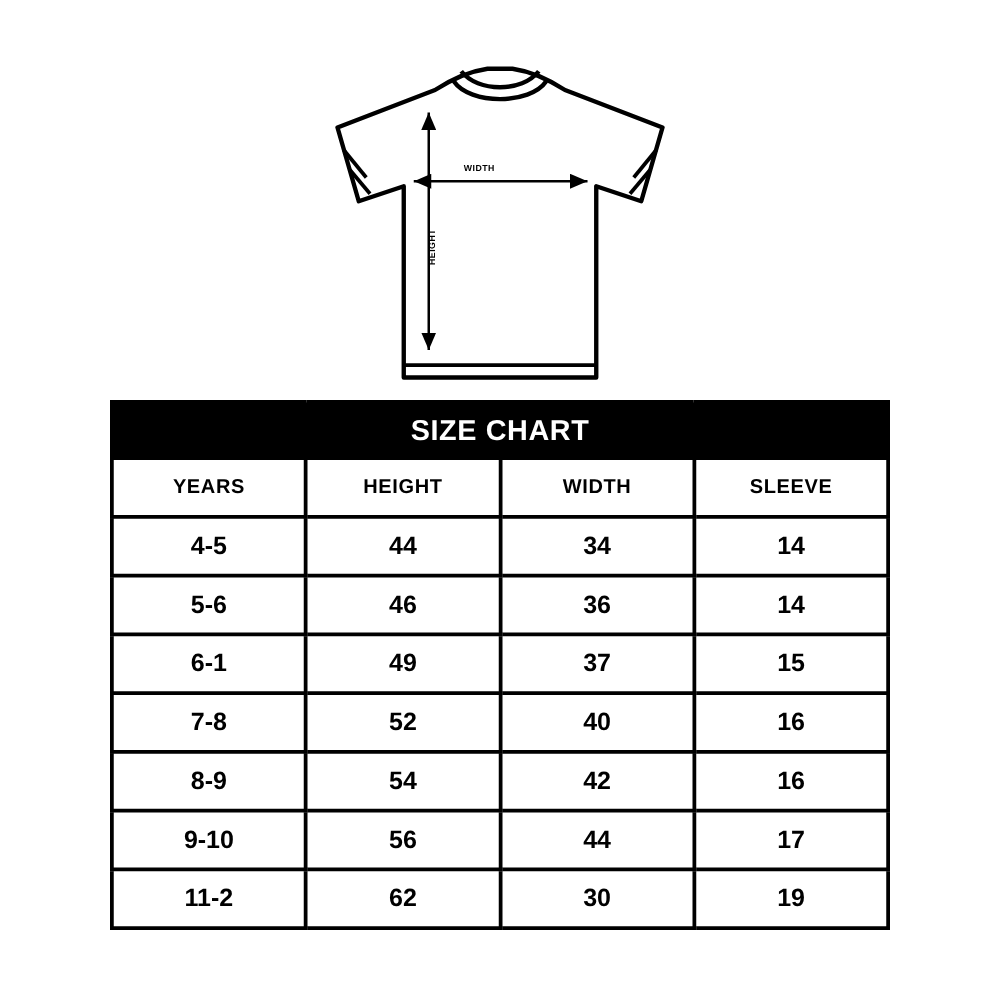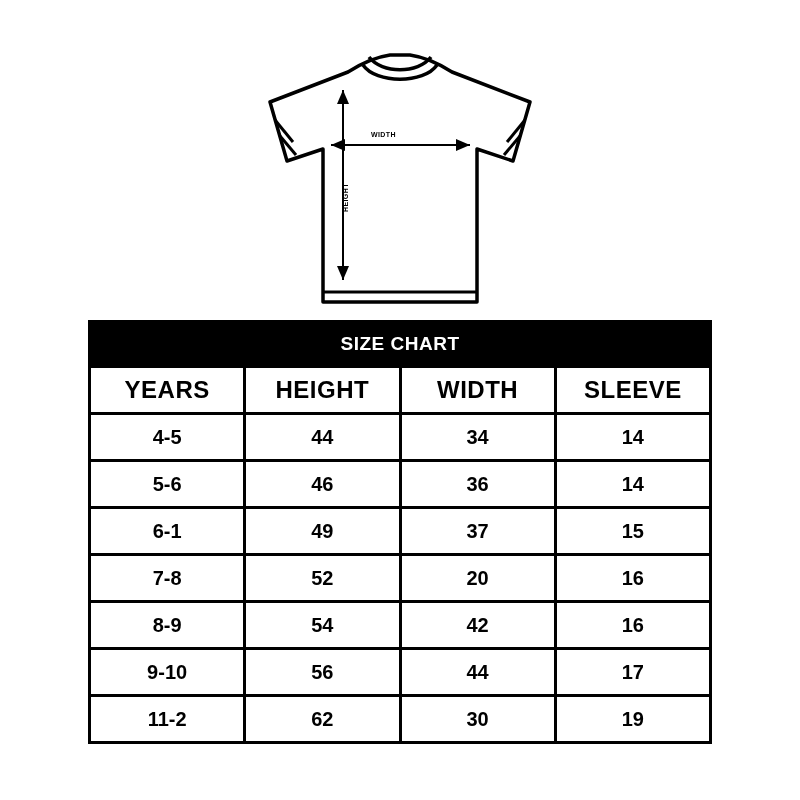--- a/index.html
+++ b/index.html
@@ -53,28 +53,28 @@
   #size-chart td, #size-chart th {
     border: 3px solid #000000;
     text-align: center;
     vertical-align: middle;
     padding: 0;
   }
   .chart-title-cell {
     background: #000000;
     color: #ffffff;
     height: 42px;
-    font-size: 19px;
+    font-size: 23px;
     font-weight: bold;
     letter-spacing: 0.5px;
     border: 3px solid #000000;
   }
   .head-cell {
     height: 44px;
-    font-size: 24px;
+    font-size: 16px;
     font-weight: bold;
     letter-spacing: 0.5px;
   }
   .data-cell {
     height: 44px;
     font-size: 20px;
     font-weight: bold;
   }
   .col-years   { width: 25%; }
   .col-height  { width: 25%; }
@@ -168,21 +168,21 @@
       </tr>
       <tr>
         <td class="data-cell">6-1</td>
         <td class="data-cell">49</td>
         <td class="data-cell">37</td>
         <td class="data-cell">15</td>
       </tr>
       <tr>
         <td class="data-cell">7-8</td>
         <td class="data-cell">52</td>
-        <td class="data-cell">20</td>
+        <td class="data-cell">40</td>
         <td class="data-cell">16</td>
       </tr>
       <tr>
         <td class="data-cell">8-9</td>
         <td class="data-cell">54</td>
         <td class="data-cell">42</td>
         <td class="data-cell">16</td>
       </tr>
       <tr>
         <td class="data-cell">9-10</td>

